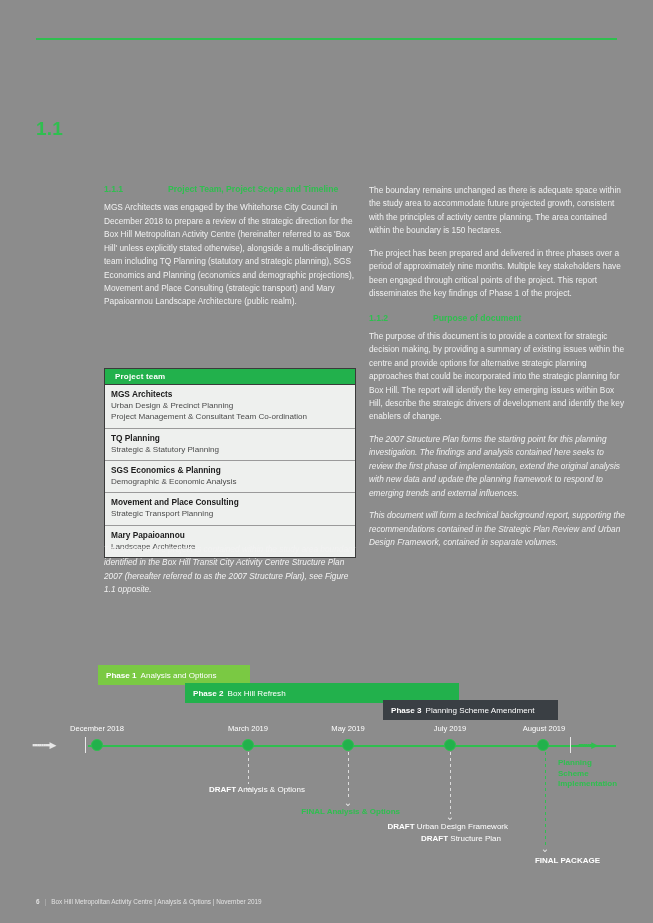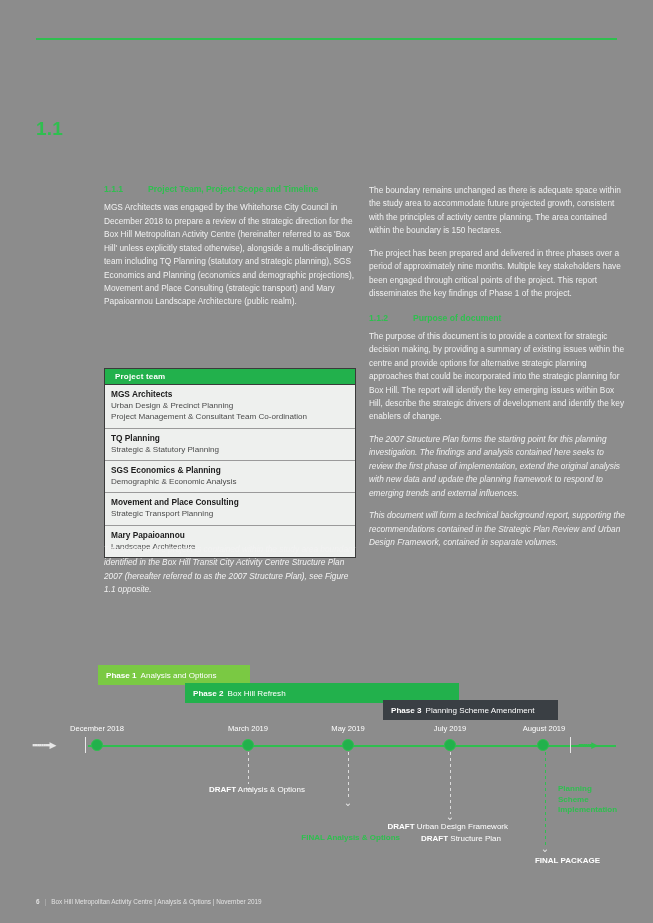--- a/index.html
+++ b/index.html
@@ -32,21 +32,21 @@
   
   .col{position:absolute;top:184px;width:256px;}
   .col-left{left:104px;}
   .col-right{left:369px;}
 
   .sub{
     font-size:8.6px;font-weight:bold;color:#2fbf4f;
     margin:0 0 7px 0;line-height:1.2;display:flex;
   }
   .sub .n{width:44px;flex:0 0 44px;}
-  .sub .t{flex:1;}
+  .sub .t{flex:1;margin-left:20px;}
 
   p.body{
     font-size:8.3px;line-height:1.62;color:#f2f2f2;
     margin:0 0 9px 0;font-weight:normal;
   }
   p.body.ital{font-style:italic;}
 
   
   .team{
     position:absolute;left:104px;top:368px;width:250px;
@@ -115,21 +115,21 @@
   }
   .chev{
     position:absolute;font-size:10px;color:#e8e8e8;line-height:1;
     transform:translateX(-50%);
   }
 
   .note{
     position:absolute;font-size:8px;color:#ffffff;white-space:nowrap;line-height:1.35;
   }
   .note b{font-weight:bold;}
-  .note.green{color:#2fbf4f;font-weight:bold;margin-top:26px;}
+  .note.green{color:#2fbf4f;font-weight:bold;}
   .note.right{transform:translateX(-100%);}
 
   
   .footer{
     position:absolute;left:36px;bottom:18px;
     font-size:6.4px;color:#e2e2e2;display:flex;align-items:center;gap:5px;
   }
   .footer .pg{font-weight:bold;}
   .footer .bar{color:#bdbdbd;}
 </style>

